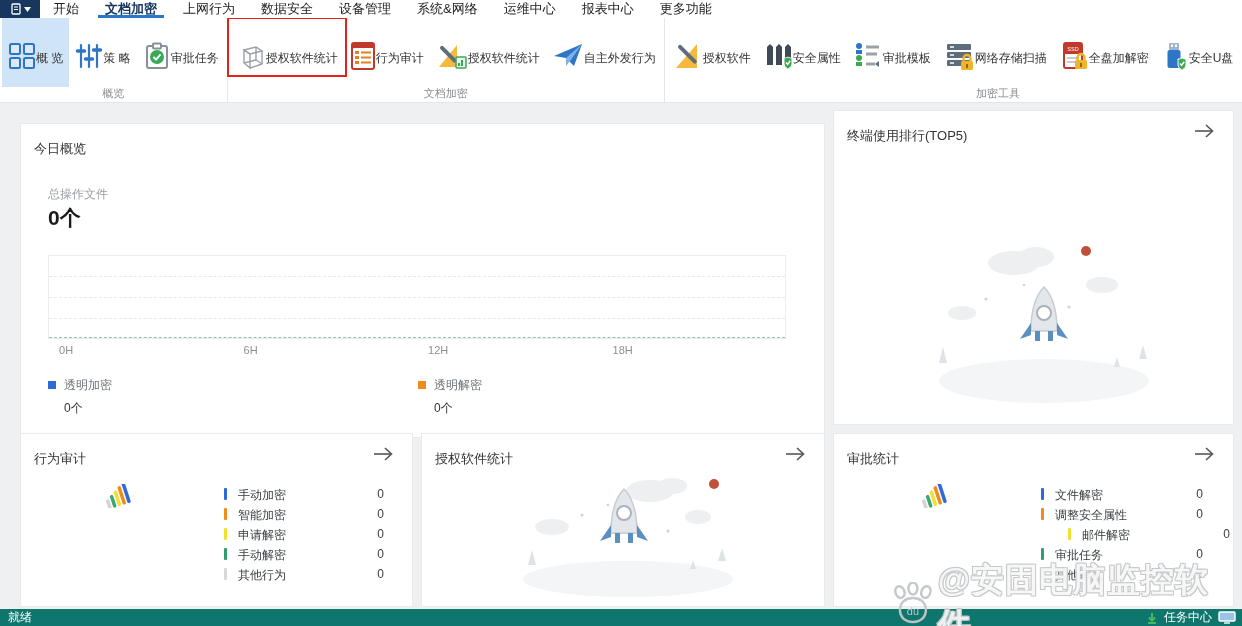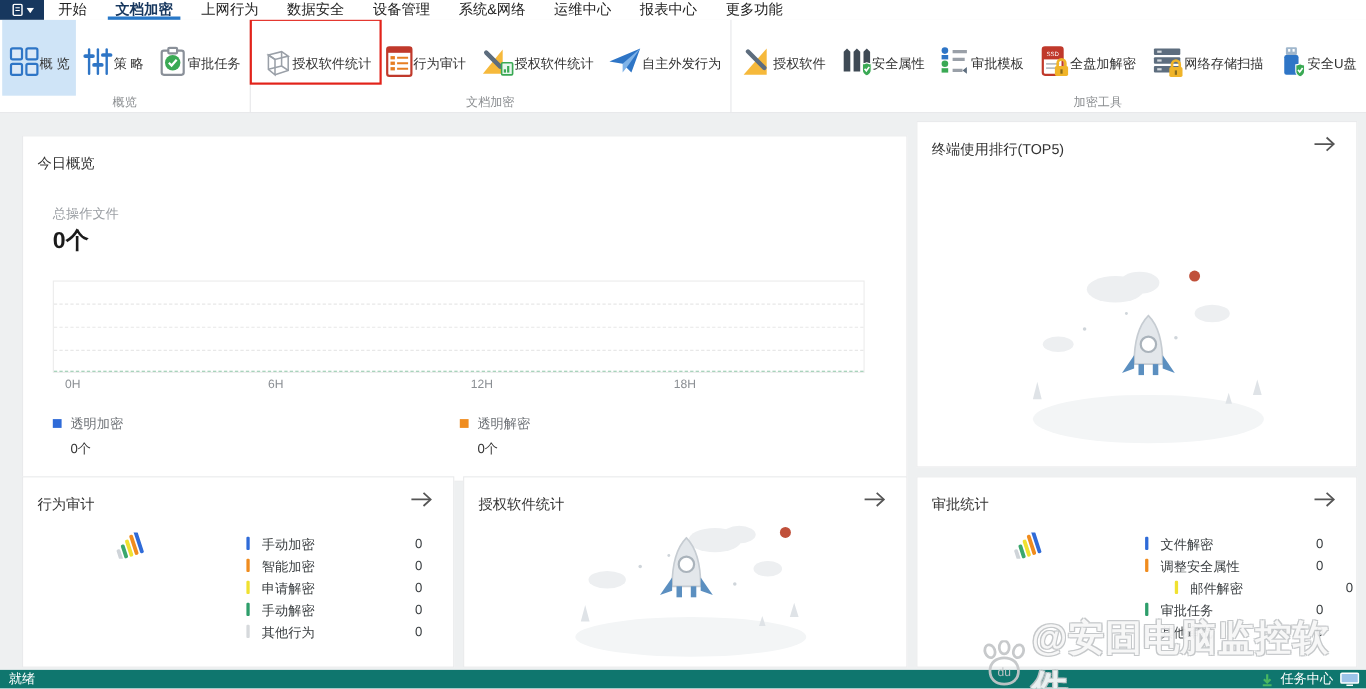--- a/index.html
+++ b/index.html
@@ -234,54 +234,54 @@
                   <line x1="13" y1="13" x2="24" y2="13"></line>
                   <line x1="13" y1="23" x2="22" y2="23"></line>
                 </g>
                 <path d="M26 20 L22 23 L26 26 Z" fill="#5d6d7e"></path>
               </svg>
           </span>
           <span class="rtx">审批模板</span>
         </div>
         <div class="rbtn">
           <span class="ric">
+            <svg width="32" height="30" viewBox="0 0 32 30">
+                <g fill="#5d6d7e">
+                  <rect x="4" y="3" width="24" height="6" rx="1"></rect>
+                  <rect x="4" y="11" width="24" height="6" rx="1"></rect>
+                  <rect x="4" y="19" width="24" height="6" rx="1"></rect>
+                </g>
+                <g fill="#d5dade">
+                  <rect x="7" y="5" width="4" height="2"></rect>
+                  <rect x="7" y="13" width="4" height="2"></rect>
+                  <rect x="7" y="21" width="4" height="2"></rect>
+                </g>
+                <rect x="18" y="20" width="12" height="9" rx="1.5" fill="#f0b429"></rect>
+                <path d="M20.5 20 v-2.5 a3.5 3.5 0 0 1 7 0 V20" fill="none" stroke="#f0b429" stroke-width="2.4"></path>
+                <rect x="23" y="23" width="2" height="4" fill="#8a6d1c"></rect>
+              </svg>
+          </span>
+          <span class="rtx">网络存储扫描</span>
+        </div>
+        <div class="rbtn">
+          <span class="ric">
             <svg width="30" height="30" viewBox="0 0 30 30">
                 <rect x="5" y="2" width="18" height="25" rx="2" fill="#fff" stroke="#c0392b" stroke-width="2"></rect>
                 <rect x="5" y="2" width="18" height="11" fill="#c0392b"></rect>
                 <text x="14" y="10" font-size="5.5" fill="#fff" text-anchor="middle" font-family="sans-serif">SSD</text>
                 <g stroke="#b8bec4" stroke-width="1.6">
                   <line x1="8" y1="17" x2="20" y2="17"></line>
                   <line x1="8" y1="21" x2="20" y2="21"></line>
                 </g>
                 <rect x="16" y="19" width="12" height="9" rx="1.5" fill="#f0b429"></rect>
                 <path d="M18.5 19 v-2.5 a3.5 3.5 0 0 1 7 0 V19" fill="none" stroke="#f0b429" stroke-width="2.4"></path>
                 <rect x="21" y="22" width="2" height="4" fill="#8a6d1c"></rect>
               </svg>
           </span>
           <span class="rtx">全盘加解密</span>
-        </div>
-        <div class="rbtn">
-          <span class="ric">
-            <svg width="32" height="30" viewBox="0 0 32 30">
-                <g fill="#5d6d7e">
-                  <rect x="4" y="3" width="24" height="6" rx="1"></rect>
-                  <rect x="4" y="11" width="24" height="6" rx="1"></rect>
-                  <rect x="4" y="19" width="24" height="6" rx="1"></rect>
-                </g>
-                <g fill="#d5dade">
-                  <rect x="7" y="5" width="4" height="2"></rect>
-                  <rect x="7" y="13" width="4" height="2"></rect>
-                  <rect x="7" y="21" width="4" height="2"></rect>
-                </g>
-                <rect x="18" y="20" width="12" height="9" rx="1.5" fill="#f0b429"></rect>
-                <path d="M20.5 20 v-2.5 a3.5 3.5 0 0 1 7 0 V20" fill="none" stroke="#f0b429" stroke-width="2.4"></path>
-                <rect x="23" y="23" width="2" height="4" fill="#8a6d1c"></rect>
-              </svg>
-          </span>
-          <span class="rtx">网络存储扫描</span>
         </div>
         <div class="rbtn">
           <span class="ric">
             <svg width="28" height="30" viewBox="0 0 28 30">
                 <rect x="8" y="2" width="10" height="7" rx="1" fill="#9fb6cc"></rect>
                 <rect x="10" y="3.5" width="2" height="2.5" fill="#fff"></rect>
                 <rect x="14" y="3.5" width="2" height="2.5" fill="#fff"></rect>
                 <rect x="6.5" y="9" width="13" height="18" rx="2" fill="#2e75c6"></rect>
                 <path d="M17 18 C19 18 20 17.4 21 17 C22 17.4 23 18 25 18 L25 24 C25 27 21 29 21 29 C21 29 17 27 17 24 Z" fill="#3aa954" stroke="#fff" stroke-width="1"></path>
                 <path d="M19 22.5 L20.6 24.4 L23.2 20.8" fill="none" stroke="#fff" stroke-width="1.5"></path>

